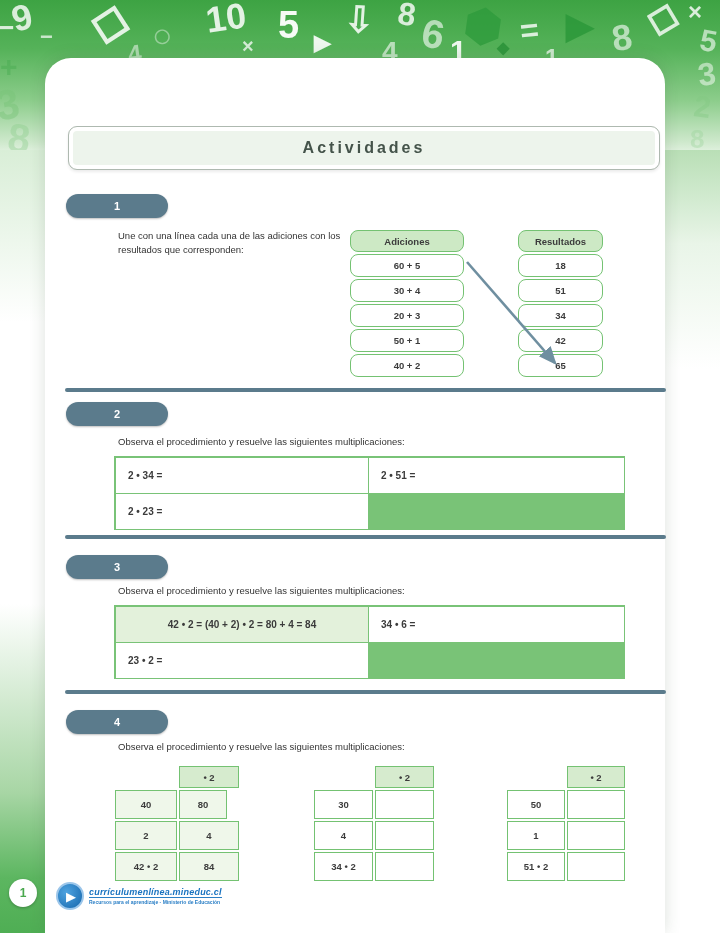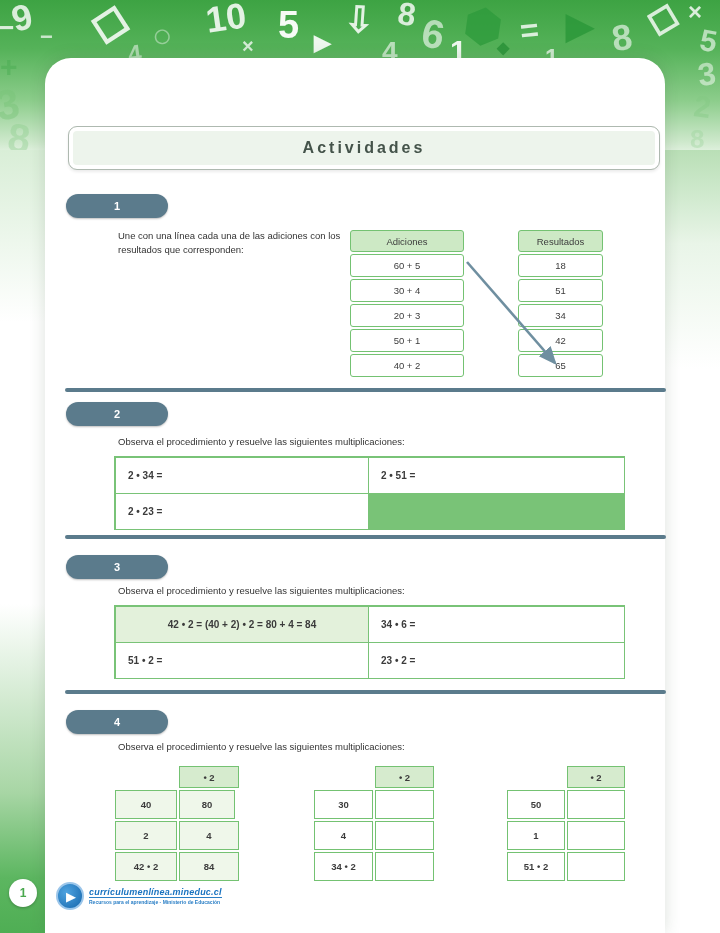--- a/index.html
+++ b/index.html
@@ -48,23 +48,23 @@
     display:flex; align-items:center; justify-content:center;
     color:#ffffff; font-size:11px; font-weight:bold;
   }
   .divider { position:absolute; left:65px; width:601px; height:4px; background:#5b7b8c; border-radius:2px; }
 
   .instruction { position:absolute; font-size:9.5px; line-height:1.5; color:#333333; }
 
   
   .match-table { position:absolute; display:flex; flex-direction:column; gap:2px; }
   .match-table .hcell, .match-table .cell {
-    border:1.5px solid #74c272; border-radius:3px;
-    display:flex; align-items:center; justify-content:center;
-    font-size:9.5px; font-weight:normal; color:#3c3c3c;
+    border:1.5px solid #74c272; border-radius:8px;
+    display:flex; align-items:center; justify-content:center;
+    font-size:9.5px; font-weight:bold; color:#3c3c3c;
   }
   .match-table .hcell { height:22px; background:#cde9c5; }
   .match-table .cell  { height:23px; background:#ffffff; }
 
   .arrow-svg { position:absolute; left:450px; top:242px; width:125px; height:125px; }
 
   
   .mult-table {
     position:absolute; left:114px; width:511px; height:74px;
     border:2px solid #79c377; background:#79c377;
@@ -204,39 +204,38 @@
 
     <div class="divider" style="top:527px;"></div>
 
     <div class="pill" style="top:547px;">
       <span>3</span>
     </div>
     <div class="instruction" style="left:118px; top:576px; width:420px;">Observa el procedimiento y resuelve las siguientes multiplicaciones:</div>
     <div class="mult-table" style="top:597px;">
       <div class="mcell example">42 • 2 = (40 + 2) • 2 = 80 + 4 = 84</div>
       <div class="mcell">34 • 6 =</div>
-      <div class="mcell">51 • 2 =</div>
       <div class="mcell">23 • 2 =</div>
     </div>
 
     <div class="divider" style="top:682px;"></div>
 
     <div class="pill" style="top:702px;">
       <span>4</span>
     </div>
     <div class="instruction" style="left:118px; top:732px; width:420px;">Observa el procedimiento y resuelve las siguientes multiplicaciones:</div>
 
     <div class="mini example" style="left:115px;">
       <div class="mrow">
         <div class="mc blank" style="width:62px;"></div>
         <div class="mc head" style="width:60px;">• 2</div>
       </div>
       <div class="mrow">
         <div class="mc data" style="width:62px;">40</div>
-        <div class="mc data" style="width:56px;">80</div>
+        <div class="mc data" style="width:48px;">80</div>
       </div>
       <div class="mrow">
         <div class="mc data" style="width:62px;">2</div>
         <div class="mc data" style="width:60px;">4</div>
       </div>
       <div class="mrow">
         <div class="mc data" style="width:62px;">42 • 2</div>
         <div class="mc data" style="width:60px;">84</div>
       </div>
     </div>

